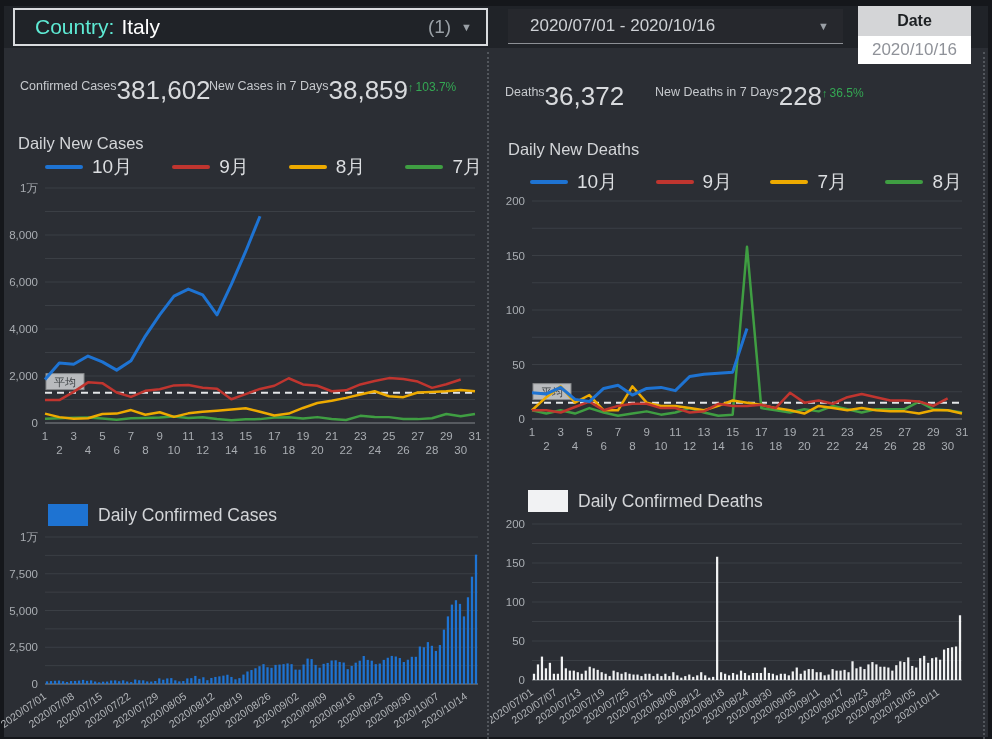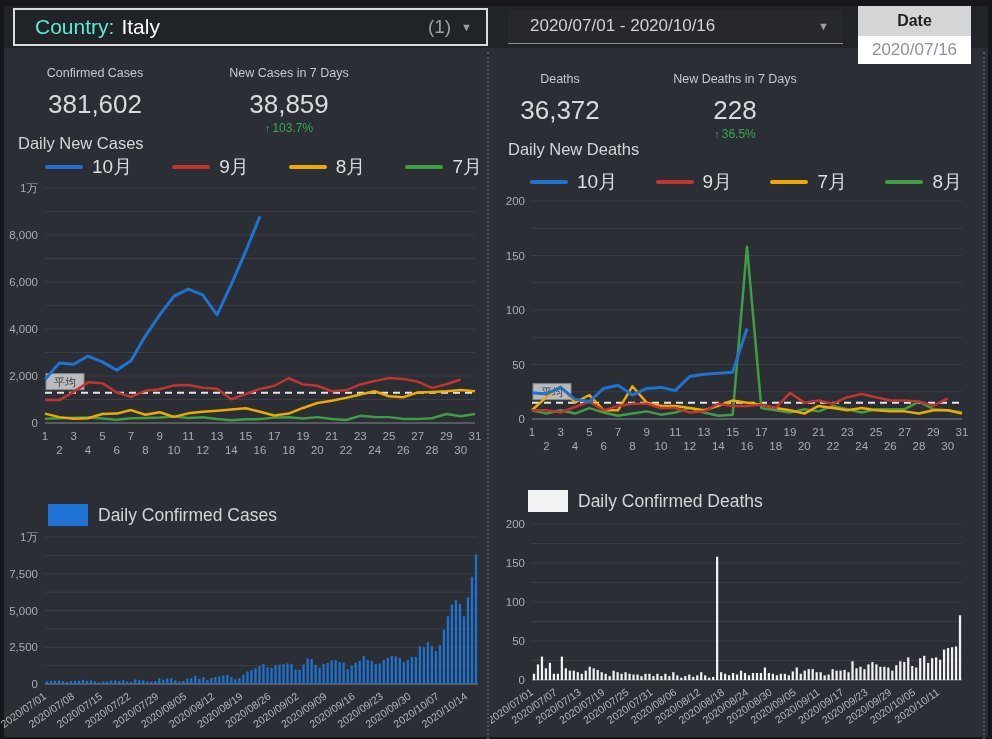--- a/index.html
+++ b/index.html
@@ -38,21 +38,21 @@
   .date-range .caret{margin-left:auto;}
 
   
   .date-chip{left:858px;top:6px;width:113px;}
   .date-chip-head{background:#d4d5d7;color:#1d2023;font-size:16px;font-weight:bold;
     height:30px;display:flex;align-items:center;justify-content:center;}
   .date-chip-value{background:#ffffff;color:#8f9299;font-size:17px;
     height:28px;display:flex;align-items:center;justify-content:center;}
 
   
-  .stat{display:flex;flex-direction:column;align-items:center;}
+  .stat{display:flex;flex-direction:row;align-items:center;}
   .stat-label{color:#c6c9cd;font-size:12.5px;white-space:nowrap;}
   .stat-value{color:#d8dadd;font-size:26px;margin-top:9px;white-space:nowrap;}
   .stat-change{font-size:12px;color:var(--accent_green);margin-top:1px;}
   .stat-change .up-arrow{font-size:11px;margin-right:2px;}
   .stat-cases1{left:20px;top:66px;min-width:150px;}
   .stat-cases2{left:209px;top:66px;min-width:160px;}
   .stat-deaths1{left:505px;top:72px;min-width:110px;}
   .stat-deaths2{left:655px;top:72px;min-width:160px;}
 
   
@@ -100,21 +100,21 @@
   <span class="caret">▼</span>
 </div>
 
 <div class="abs date-range">
   <span class="date-range-text">2020/07/01 - 2020/10/16</span>
   <span class="caret">▼</span>
 </div>
 
 <div class="abs date-chip">
   <div class="date-chip-head">Date</div>
-  <div class="date-chip-value">2020/07/16</div>
+  <div class="date-chip-value">2020/10/16</div>
 </div>
 
 <div class="abs stat stat-cases1">
   <span class="stat-label">Confirmed Cases</span>
   <span class="stat-value">381,602</span>
 </div>
 <div class="abs stat stat-cases2">
   <span class="stat-label">New Cases in 7 Days</span>
   <span class="stat-value">38,859</span>
   <span class="stat-change"><span class="up-arrow">↑</span><span>103.7%</span></span>

